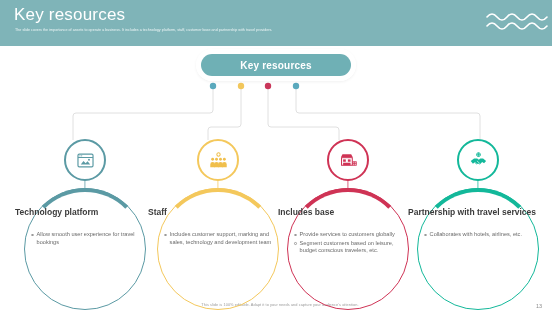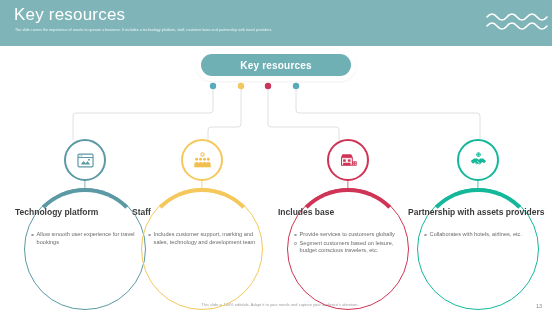--- a/index.html
+++ b/index.html
@@ -46,21 +46,21 @@
   .pill-inner span{
     font-size:10px;font-weight:700;color:#ffffff;letter-spacing:.2px;
   }
 
   
   .connectors{position:absolute;left:0;top:0;width:560px;height:315px;pointer-events:none;}
 
   
   .col{position:absolute;top:139px;width:140px;height:150px;}
   .col-1{left:15px;}
-  .col-2{left:132px;}
+  .col-2{left:148px;}
   .col-3{left:278px;}
   .col-4{left:408px;}
 
   .ring{
     position:absolute;left:50%;top:0;transform:translateX(-50%);
     width:38px;height:38px;border-radius:50%;
     border:2px solid var(--c);
     background:#ffffff;
     display:flex;align-items:center;justify-content:center;
     z-index:4;
@@ -246,21 +246,21 @@
     <div class="cap"></div>
     <div class="stem"></div>
     <div class="ring">
       <svg viewBox="0 0 24 24">
         <circle cx="12" cy="4.6" r="2.4" fill="none" stroke="#13b89a" stroke-width="1.2"></circle>
         <path d="M9.8 4.6 h4.4 M12 2.2 v4.8" stroke="#13b89a" stroke-width="1"></path>
         <path d="M2.2 12.6 L6.4 9.4 h4 l2 1.8 l2-1.8 h3.4 l3.8 3.2 l-2.6 3 l-2.4-1.8 l-3 3.4 l-2.2-1.4 l-2 1.4 l-2.6-2.6 l-1.8 1.4 z" fill="#13b89a"></path>
         <path d="M7.6 14.4 l2.6 2.6 M10.4 12.8 l3 2.8" stroke="#ffffff" stroke-width=".8" stroke-linecap="round"></path>
       </svg>
     </div>
-    <div class="col-title">Partnership with assets providers</div>
+    <div class="col-title">Partnership with travel services</div>
     <div class="bullets b-4">
       <div class="bullet">
         <span class="dot"></span>
         <span class="txt">Collaborates with hotels, airlines, etc.</span>
       </div>
     </div>
   </div>
 
   <div class="footer-note">This slide is 100% editable. Adapt it to your needs and capture your audience's attention.</div>
   <div class="page-num">13</div>

